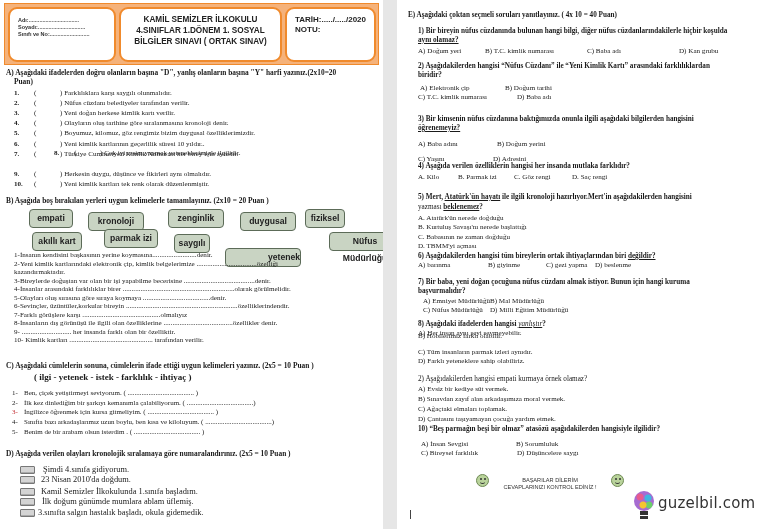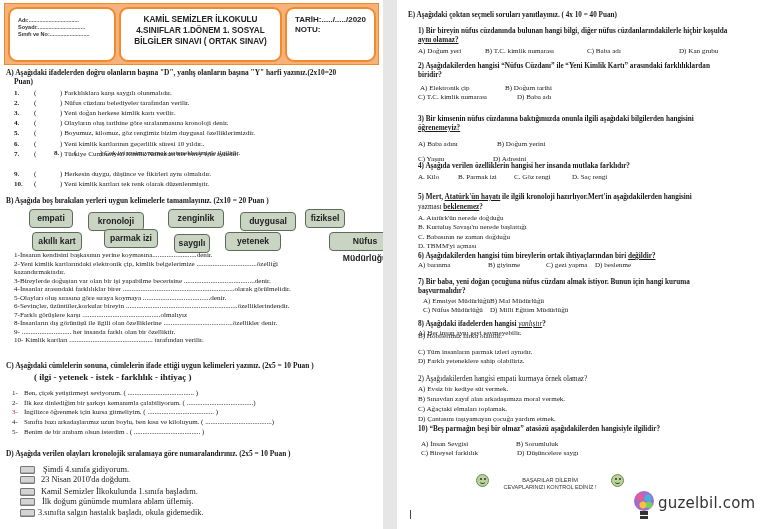--- a/index.html
+++ b/index.html
@@ -101,21 +101,21 @@
   <div class="sec" style="top:197px;">B) Aşağıda boş bırakılan yerleri uygun kelimelerle tamamlayınız. (2x10 = 20 Puan )</div>
   <div id="b-words">
       <div class="wbox" style="left:29px; top:209px; width:44px;">empati</div>
       <div class="wbox" style="left:88px; top:212px; width:56px;">kronoloji</div>
       <div class="wbox" style="left:168px; top:209px; width:56px;">zenginlik</div>
       <div class="wbox" style="left:240px; top:212px; width:56px;">duygusal</div>
       <div class="wbox" style="left:305px; top:209px; width:40px;">fiziksel</div>
       <div class="wbox" style="left:32px; top:232px; width:50px;">akıllı kart</div>
       <div class="wbox" style="left:104px; top:229px; width:54px;">parmak izi</div>
       <div class="wbox" style="left:174px; top:234px; width:36px;">saygılı</div>
-      <div class="wbox" style="left:225px; top:232px; width:56px;">yetenek</div>
+      <div class="wbox" style="left:225px; top:248px; width:76px;text-align:right;">yetenek</div>
       <div class="wbox" style="left:292px; top:232px; width:72px;margin-left:37px;">Nüfus Müdürlüğü</div>
     </div>
   <div id="b-list">
       <div class="b-item" style="top:251px;">1-İnsanın kendisini başkasının yerine koymasına.........................denir.</div>
       <div class="b-item" style="top:259.5px;">2-Yeni kimlik kartlarındaki elektronik çip, kimlik belgelerimize ..................................özelliği</div>
       <div class="b-item" style="top:268px;">kazandırmaktadır.</div>
       <div class="b-item" style="top:276.5px;">3-Bireylerde doğuştan var olan bir işi yapabilme becerisine ........................................denir.</div>
       <div class="b-item" style="top:285px;">4-İnsanlar arasındaki farklılıklar birer ...............................................................olarak görülmelidir.</div>
       <div class="b-item" style="top:293.5px;">5-Olayları oluş sırasına göre sıraya koymaya ......................................denir.</div>
       <div class="b-item" style="top:302px;">6-Sevinçler, üzüntüler,korkular bireyin ...............................................................özelliklerindendir.</div>

